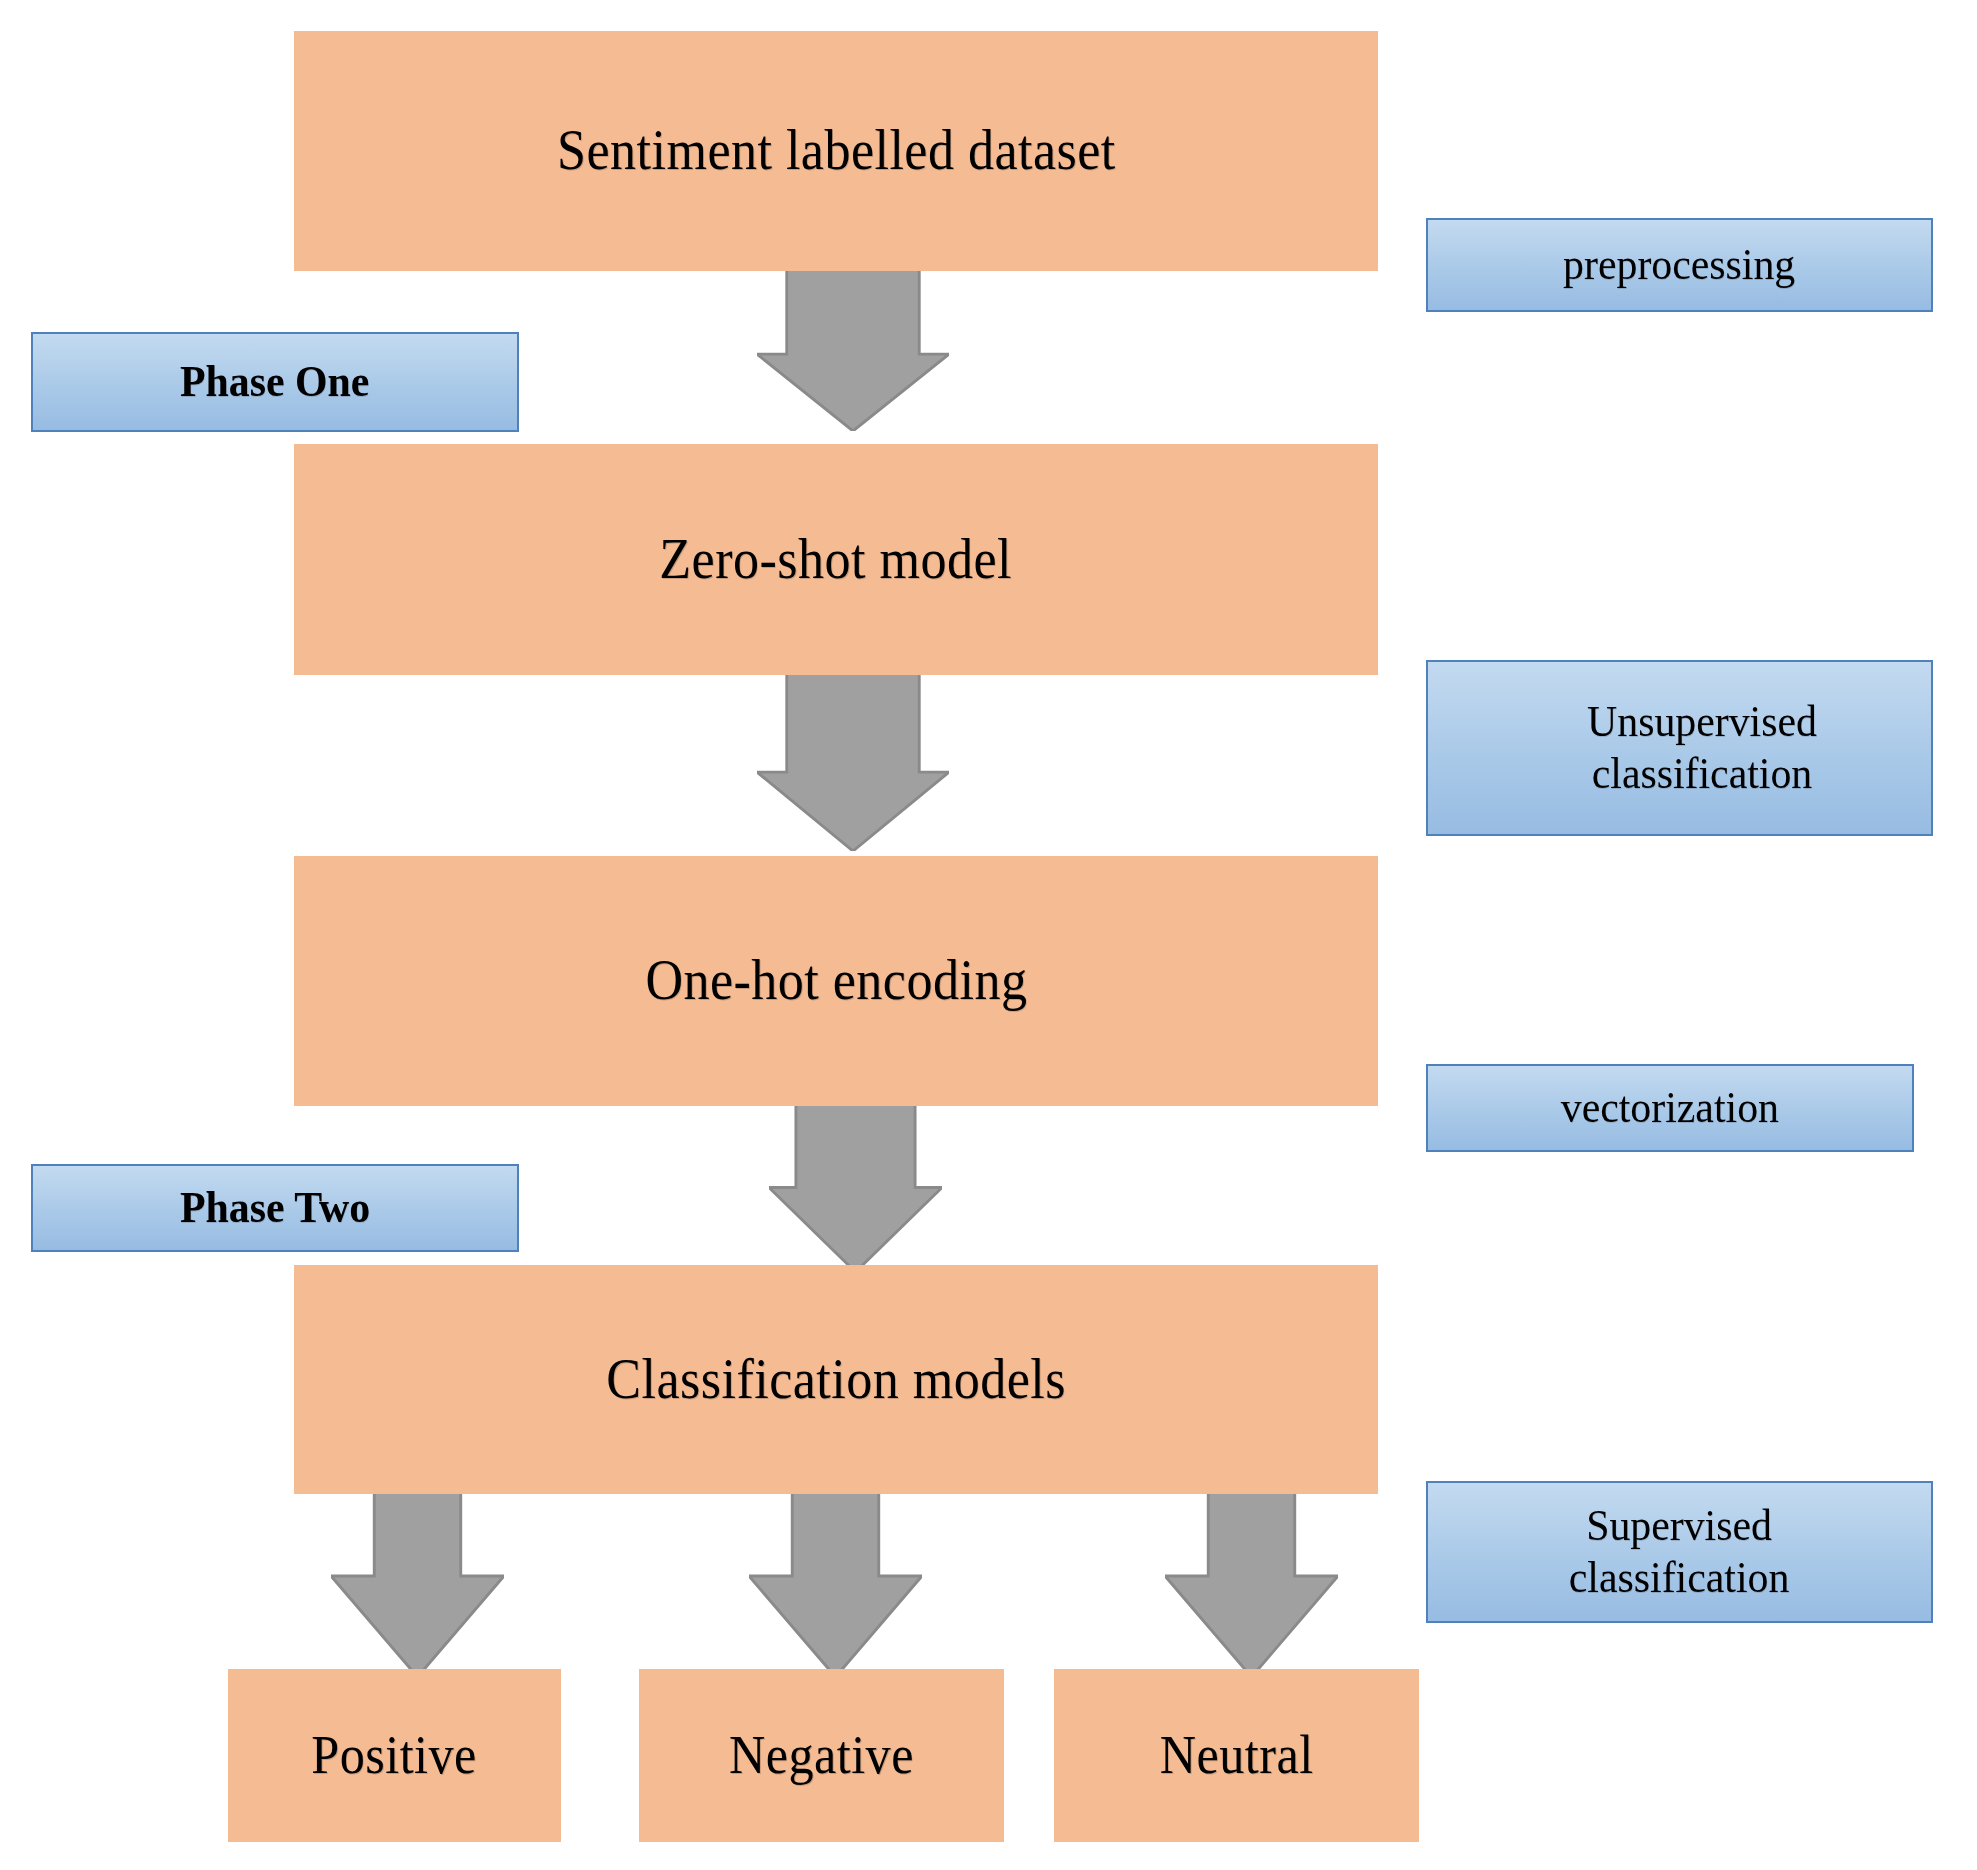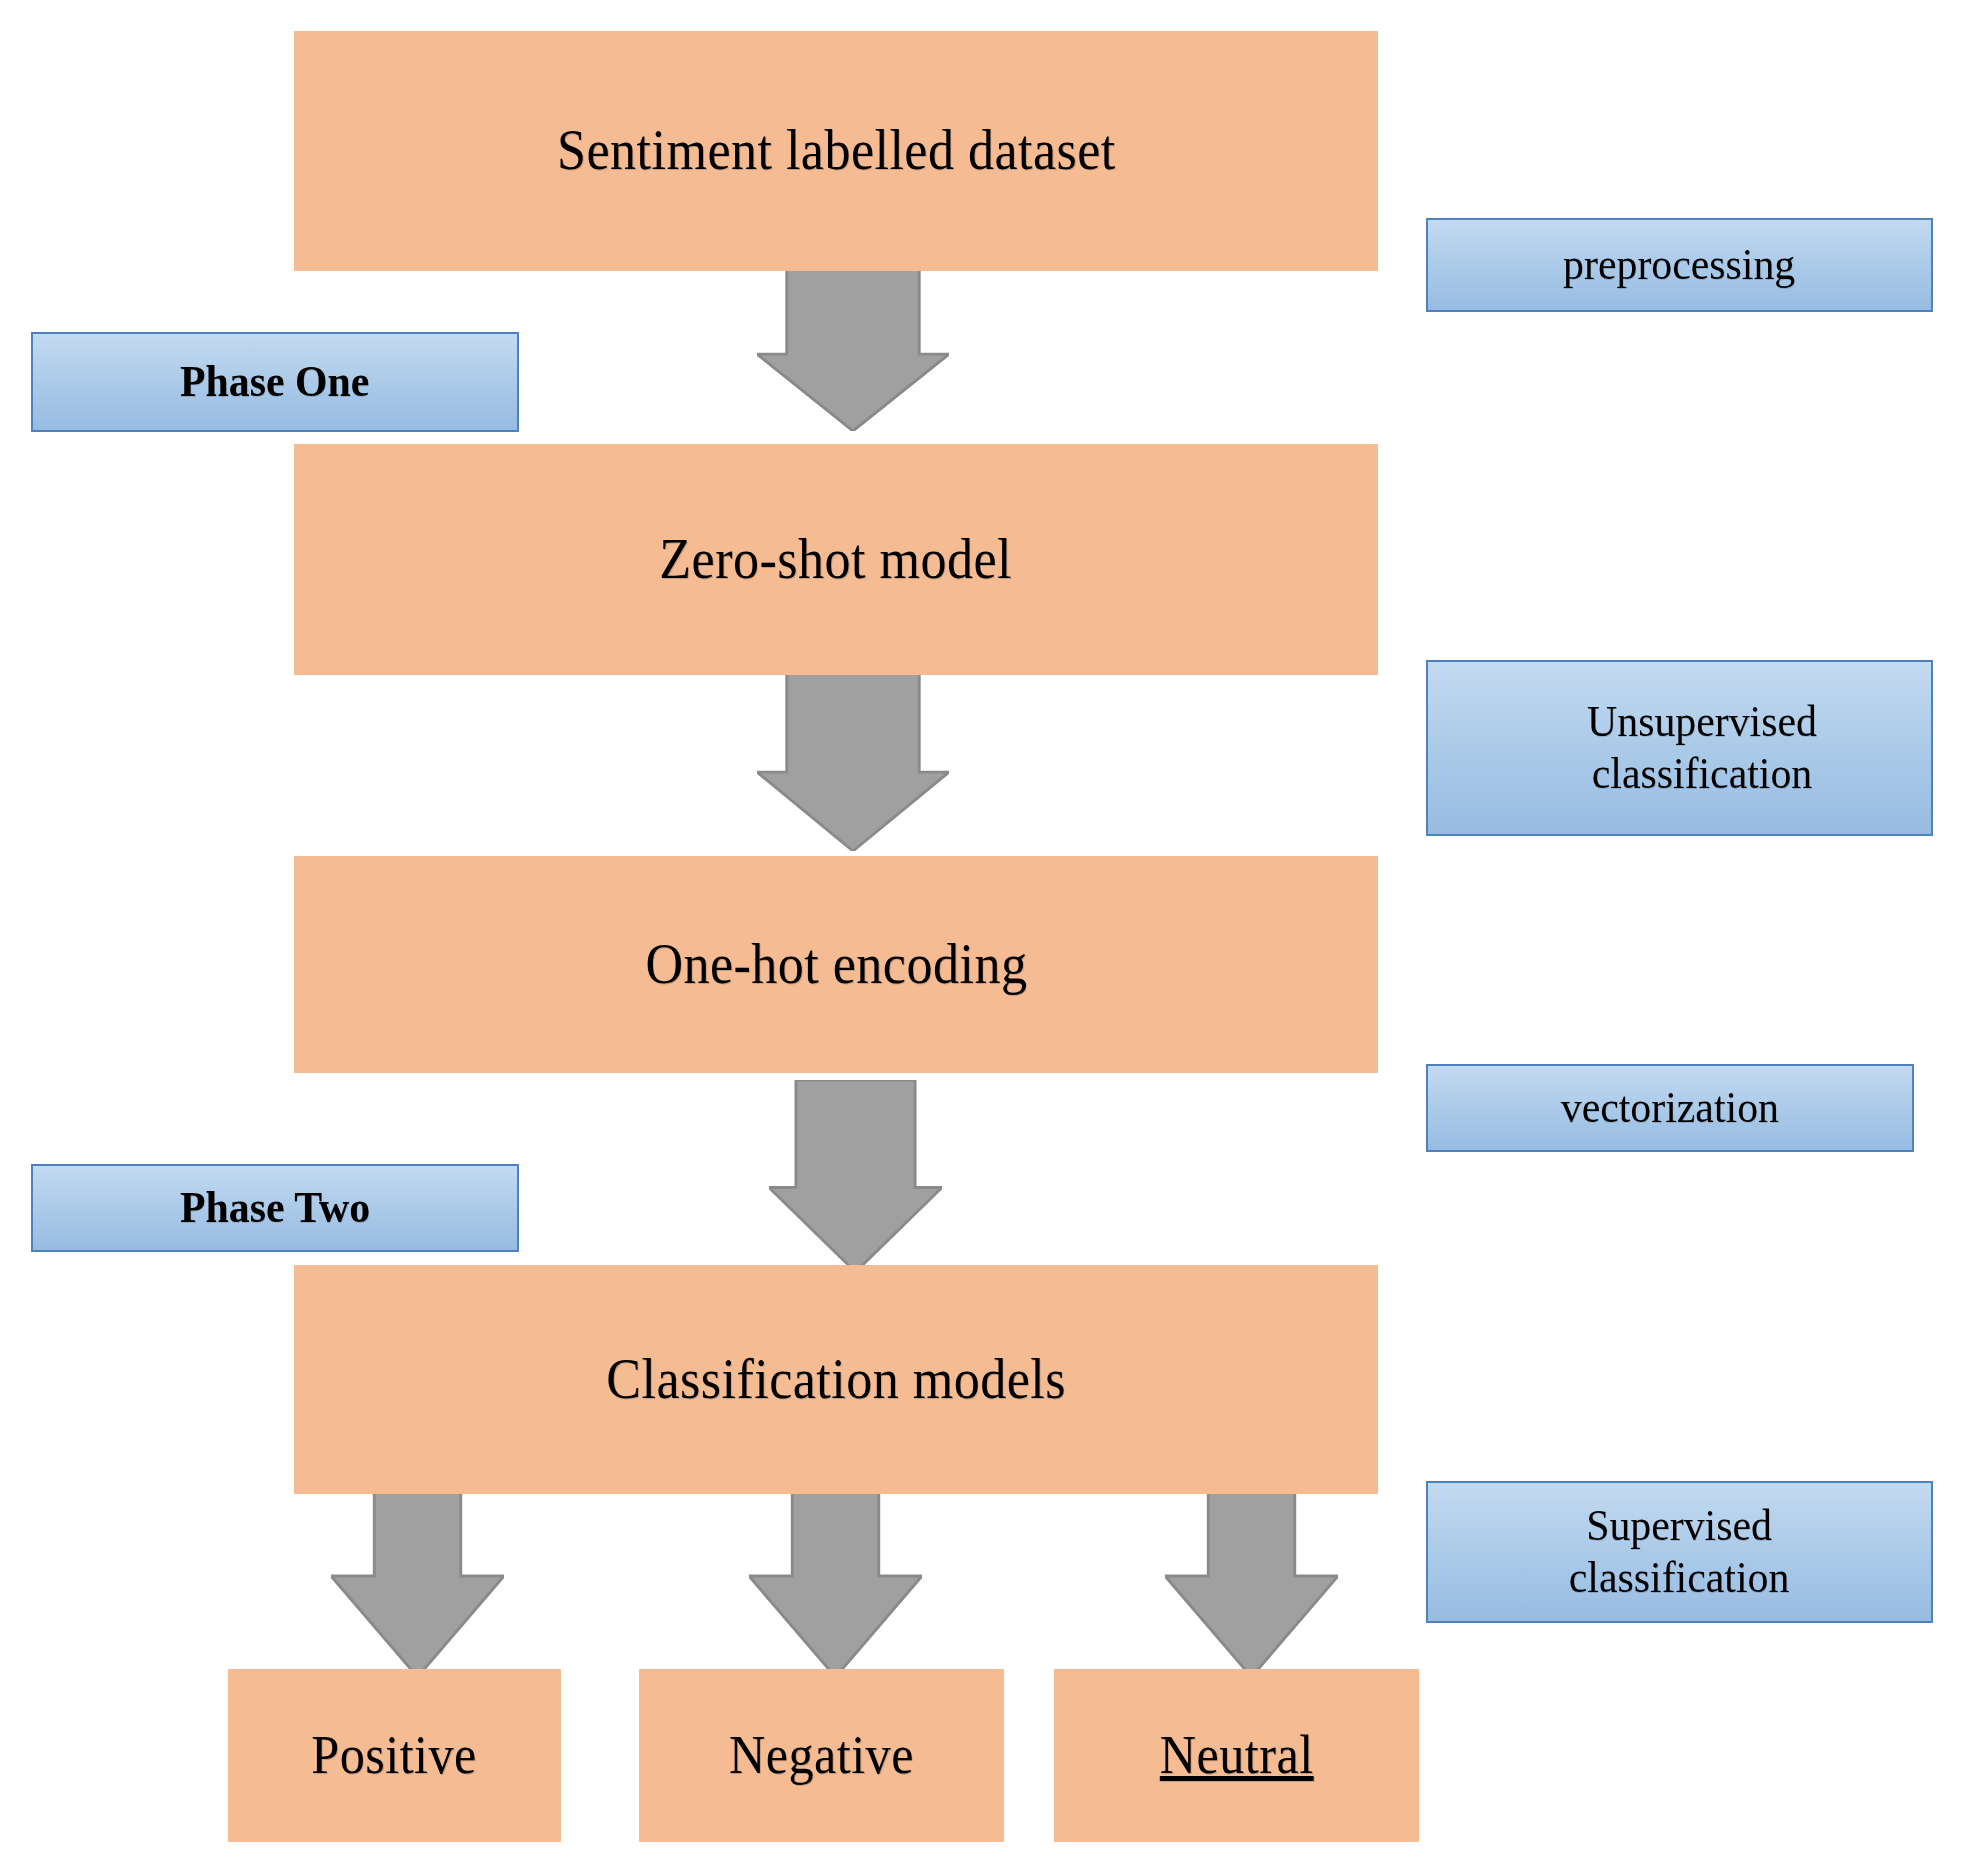--- a/index.html
+++ b/index.html
@@ -121,21 +121,21 @@
       <span>classification</span>
     </span>
   </div>
 
   <div class="arrow" style="left:769px; top:1080px; width:173px; height:192px;">
     <svg viewBox="0 0 180 200" preserveAspectRatio="none">
       <polygon points="28,0 152,0 152,112 180,112 90,200 0,112 28,112" fill="#a0a0a0" stroke="#8a8a8a" stroke-width="3"></polygon>
     </svg>
   </div>
 
-  <div class="box-peach" style="left:294px; top:856px; width:1084px; height:217px;">
+  <div class="box-peach" style="left:294px; top:856px; width:1084px; height:250px;">
     <span class="label">One-hot encoding</span>
   </div>
 
   <div class="box-blue" style="left:1426px; top:1036px; width:488px; height:88px;">
     <span class="label">vectorization</span>
   </div>
 
   <div class="box-blue phase" style="left:31px; top:1136px; width:488px; height:88px;">
     <span class="label">Phase Two</span>
   </div>
@@ -170,18 +170,18 @@
   </div>
 
   <div class="box-peach small" style="left:228px; top:1669px; width:333px; height:173px;">
     <span class="label">Positive</span>
   </div>
 
   <div class="box-peach small" style="left:639px; top:1669px; width:365px; height:173px;">
     <span class="label">Negative</span>
   </div>
 
-  <div class="box-peach small" style="left:1054px; top:1669px; width:365px; height:173px;text-decoration:underline;">
+  <div class="box-peach small" style="left:1054px; top:1669px; width:365px; height:173px;">
     <span class="label">Neutral</span>
   </div>
 
 </div>
 
 
 </body></html>

